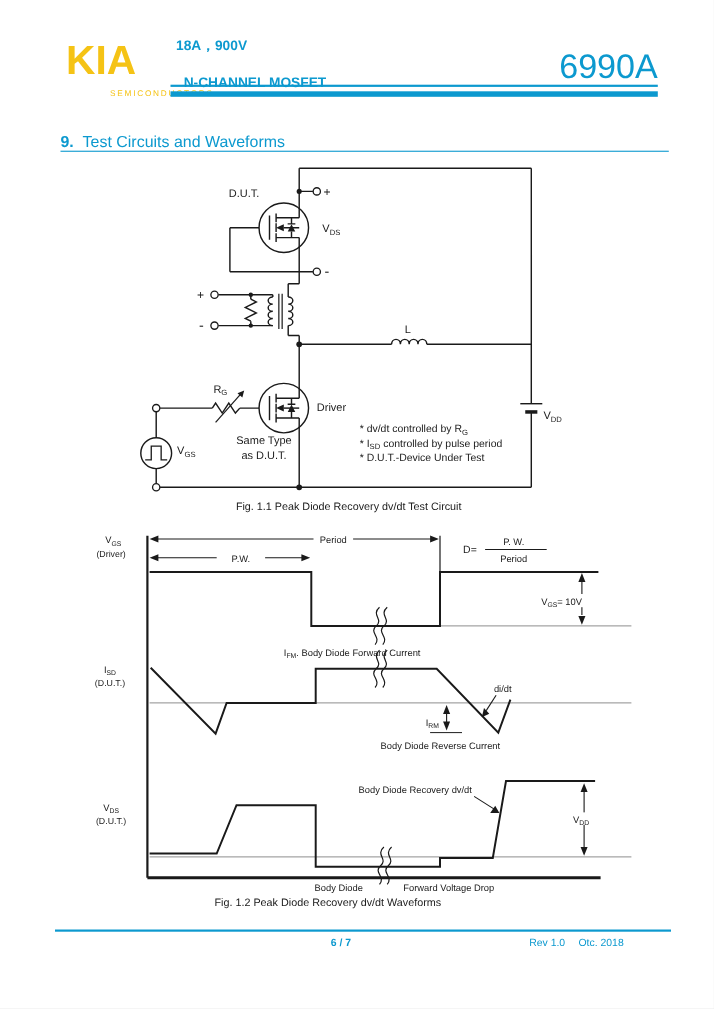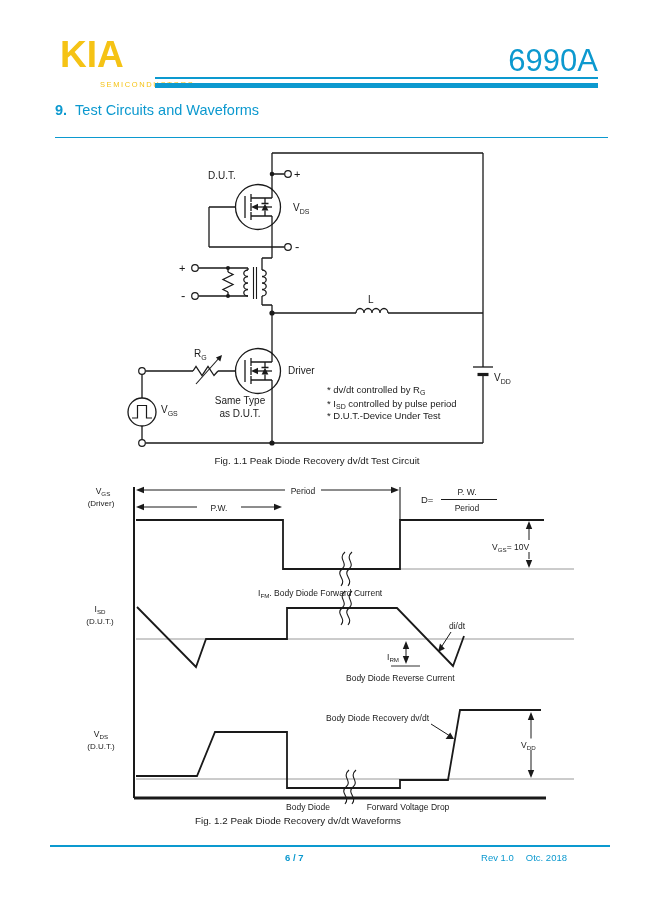--- a/index.html
+++ b/index.html
@@ -7,36 +7,38 @@
         font-family:"Liberation Sans", sans-serif;color:#1a1a1a;}
   .abs{position:absolute;}
   
   .logo{left:60px;top:36px;font-size:37px;font-weight:bold;color:#f5c315;letter-spacing:0px;line-height:1;}
   .logo-sub{left:60px;top:80px;font-size:7.5px;font-weight:normal;color:#f5c315;letter-spacing:1.6px;padding-left:40px;}
   .head-sub{left:160px;top:33px;font-size:12.5px;font-weight:bold;color:#0c99cf;line-height:17px;white-space:pre;}
   .part-number{top:44px;right:51px;font-size:31px;color:#0c99cf;line-height:1.1;}
   .rule-thin{left:155px;top:77px;width:443px;height:1.5px;background:#0c99cf;}
   .rule-thick{left:155px;top:83px;width:443px;height:5px;background:#0c99cf;}
   
-  .sec-title{left:55px;top:102px;font-size:14.5px;color:#0c99cf;}
+  .sec-title{left:55px;top:122px;font-size:14.5px;color:#0c99cf;}
   .sec-title b{margin-right:8px;}
   .sec-rule{left:55px;top:137px;width:553px;height:1.2px;background:#0c99cf;}
   
   .foot-rule{left:50px;top:845px;width:560px;height:1.5px;background:#0c99cf;}
-  .foot-page{left:285px;top:852px;width:50px;text-align:left;font-size:9.5px;font-weight:bold;color:#0c99cf;}
+  .foot-page{left:285px;top:852px;width:50px;text-align:center;font-size:9.5px;font-weight:bold;color:#0c99cf;}
   .foot-rev{top:852px;right:82px;font-size:9.5px;font-weight:normal;color:#0c99cf;display:flex;gap:12px;}
   svg text{font-family:"Liberation Sans", sans-serif;fill:#1a1a1a;}
 </style>
 </head>
 <body>
 
 <div class="page">
 
   <div class="abs logo">KIA</div>
   <div class="abs logo-sub">SEMICONDUCTORS</div>
+  <div class="abs head-sub"><span>18A，900V</span><br>
+  <span>N-CHANNEL MOSFET</span></div>
   <div class="abs part-number">6990A</div>
   <div class="abs rule-thin"></div>
   <div class="abs rule-thick"></div>
 
   <div class="abs sec-title"><b>9.</b><span>Test Circuits and Waveforms</span></div>
   <div class="abs sec-rule"></div>
 
   <svg class="abs" style="left:100px;top:148px;" width="470" height="325" viewBox="100 148 470 325">
     <defs>
       <g id="mosfet" stroke="#1a1a1a" stroke-width="1.3" fill="none">

